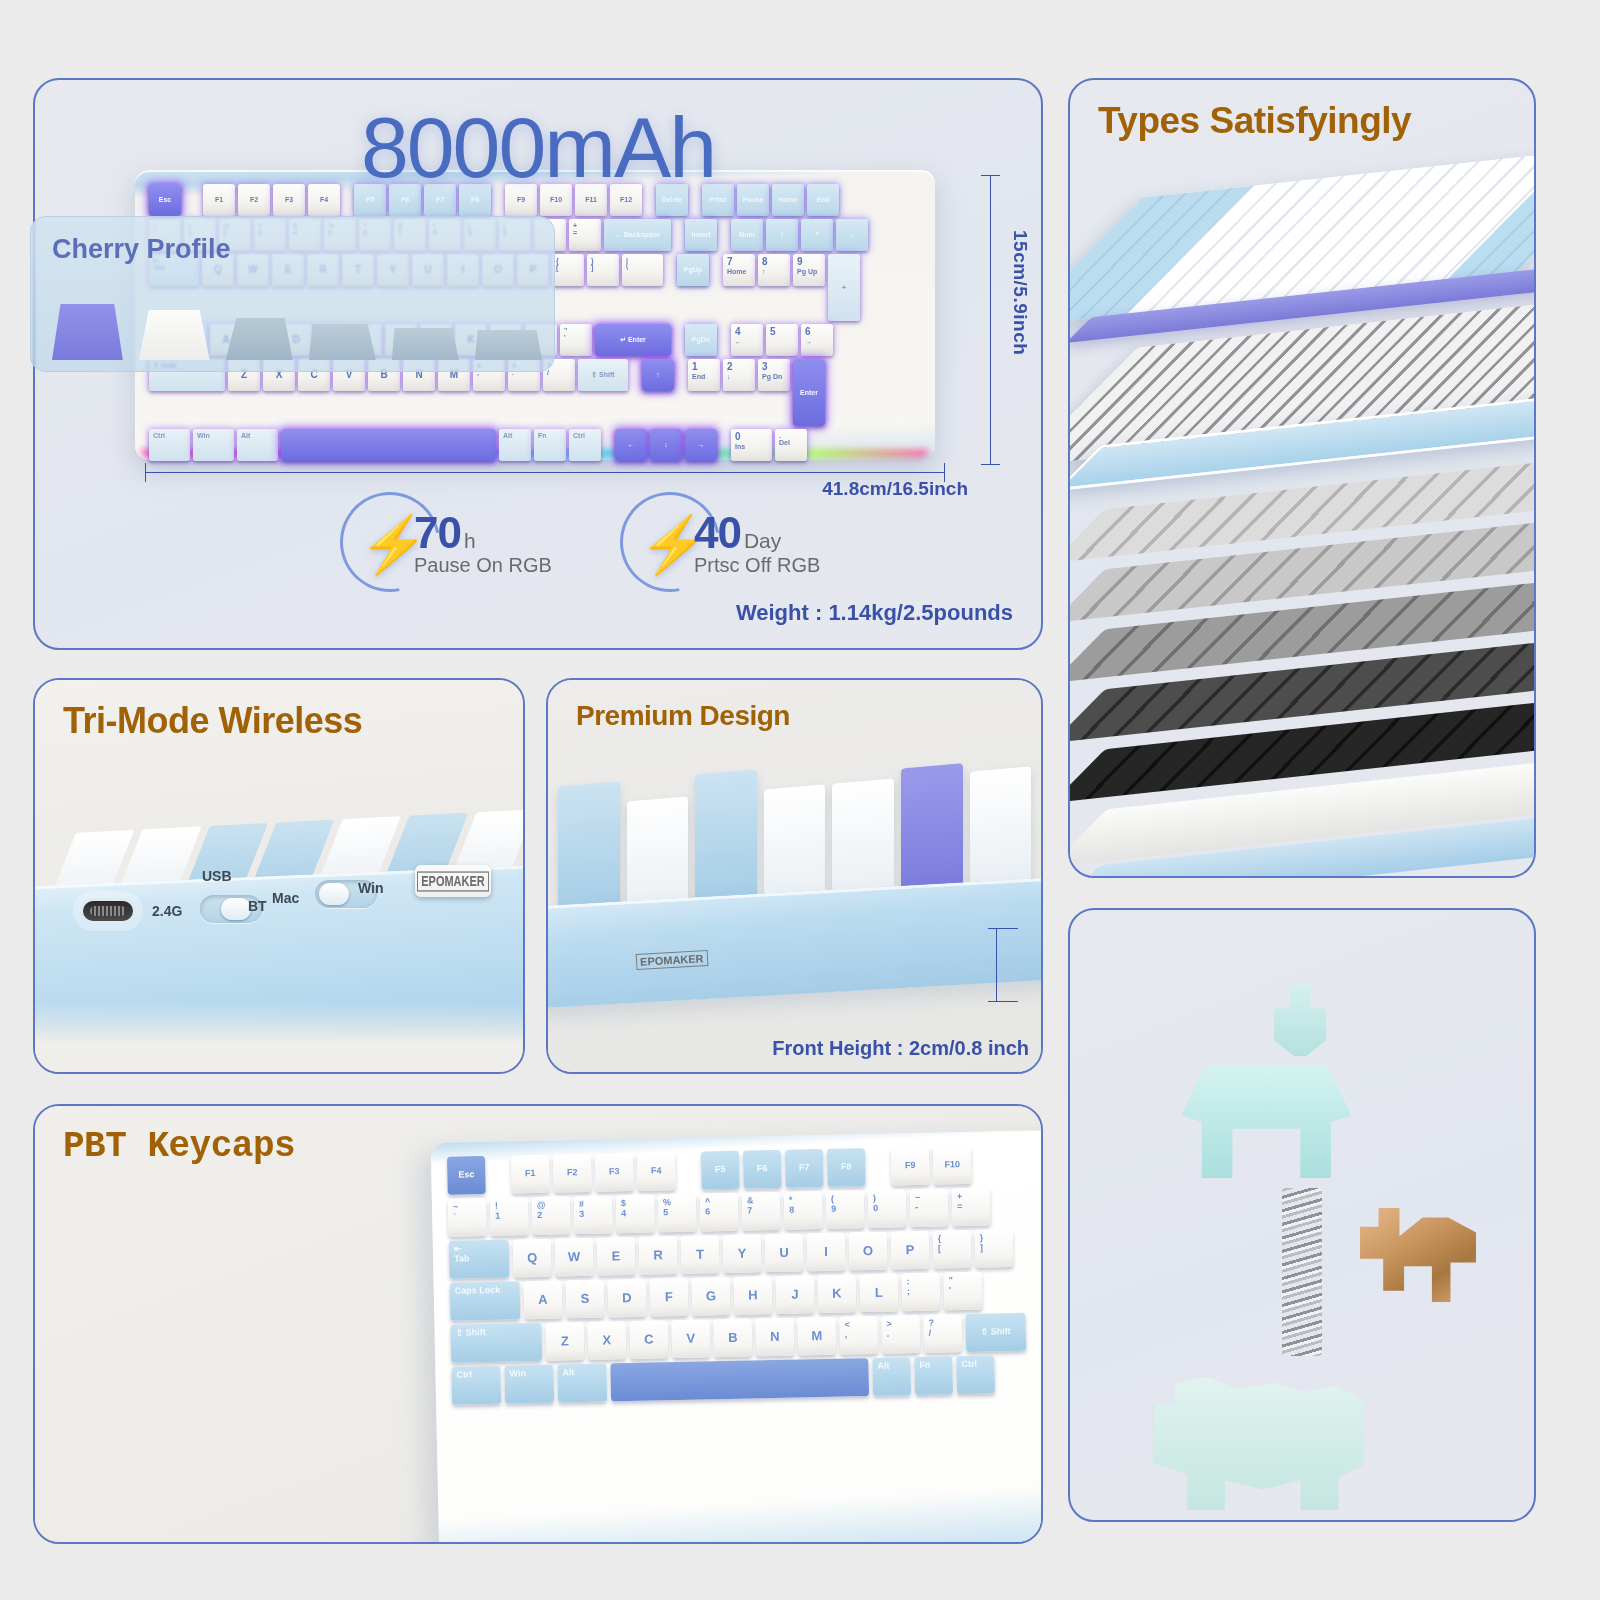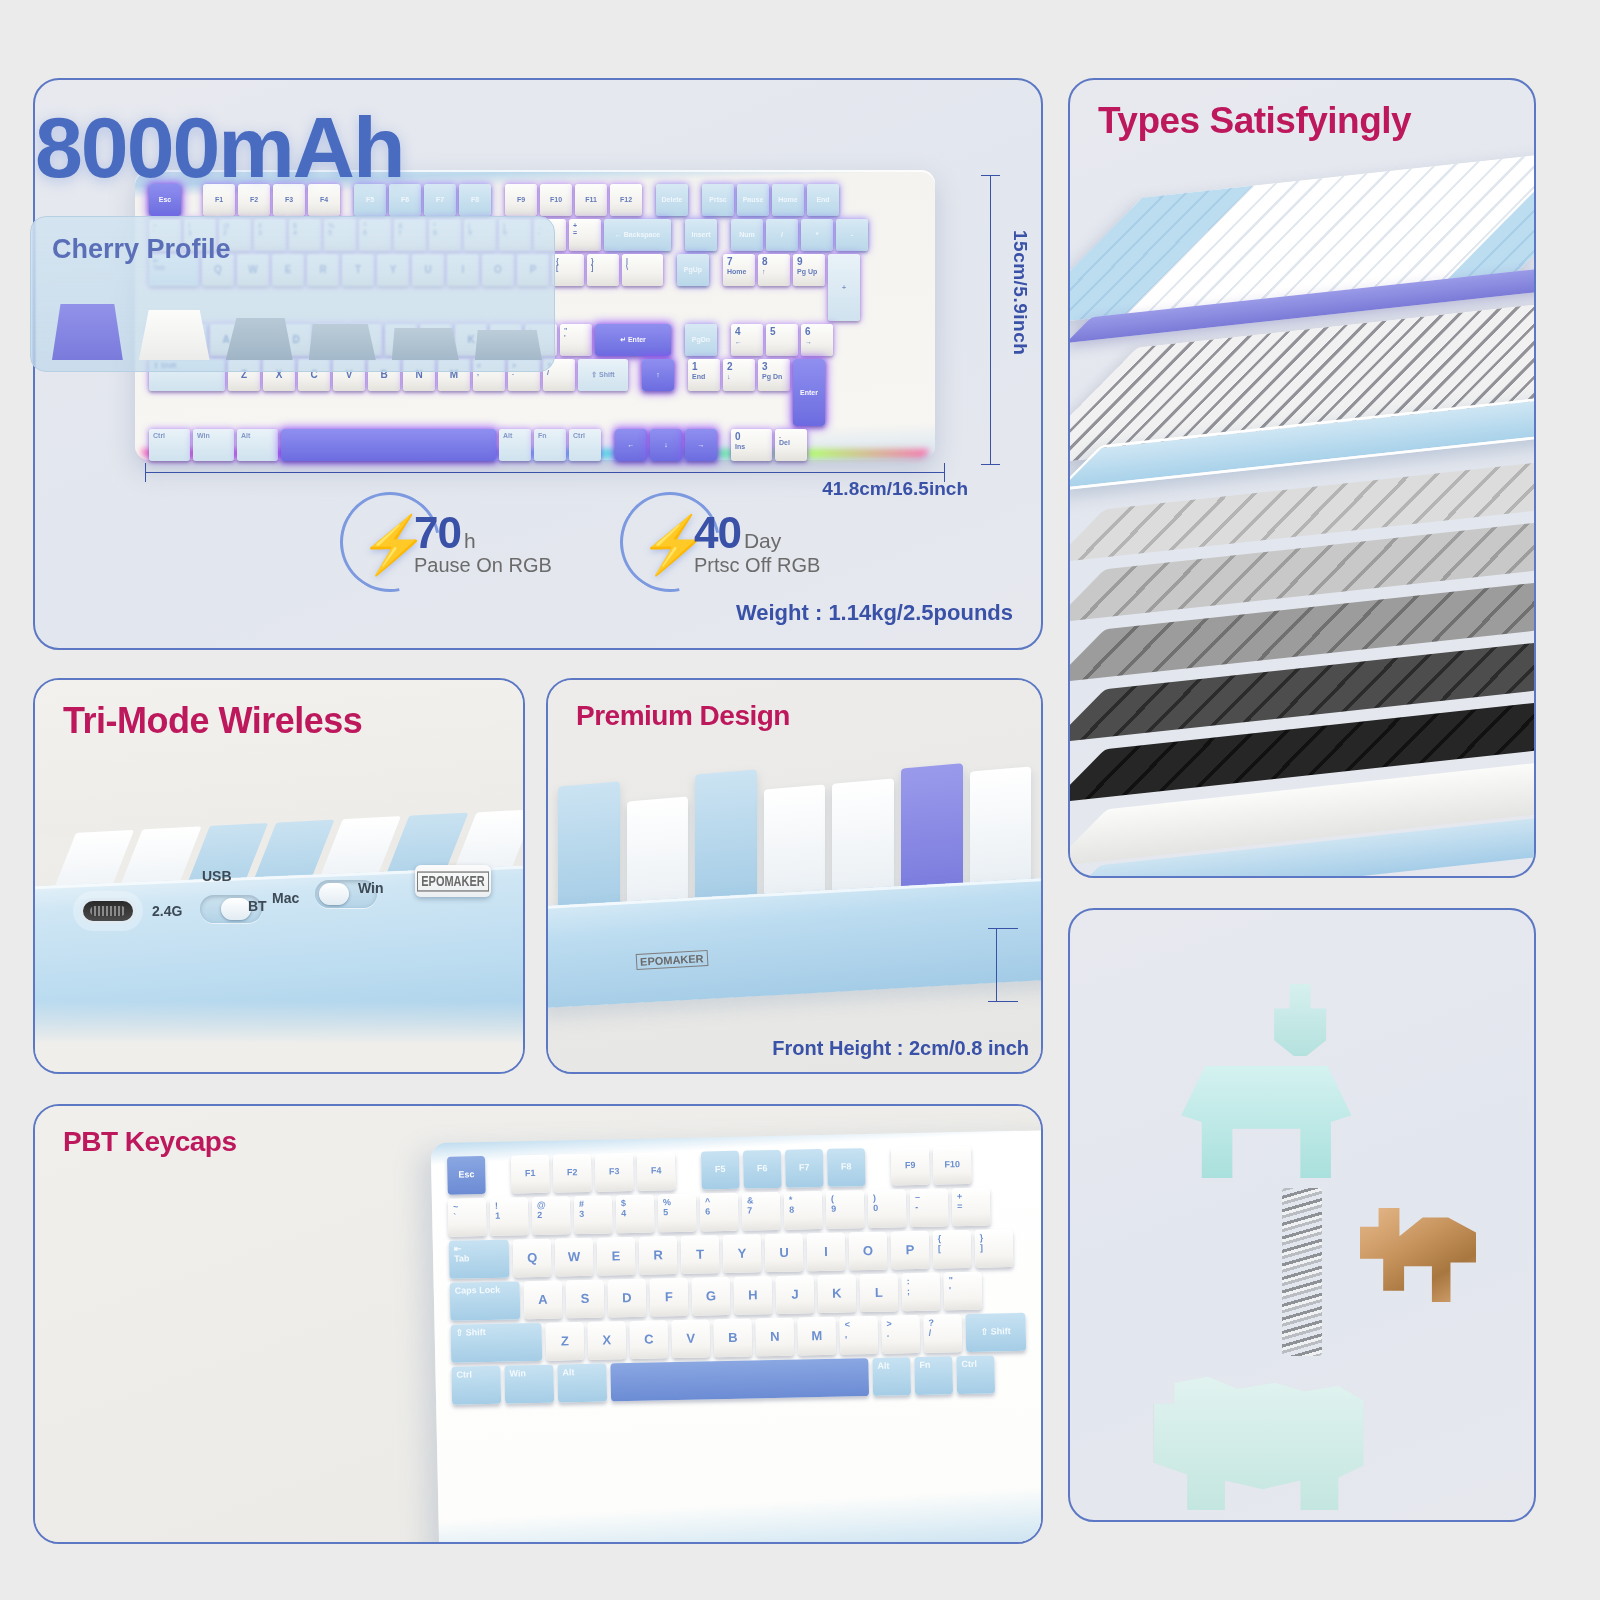--- a/index.html
+++ b/index.html
@@ -16,32 +16,32 @@
     position:absolute;
     border:2px solid #5c78c4;
     border-radius:26px;
     background:linear-gradient(160deg,#e7e9ef 0%,#e2e6ee 55%,#e6e8ee 100%);
     overflow:hidden;
   }
   .card.photo-warm { background:linear-gradient(150deg,#efefec 0%,#eceae6 60%,#e9e9e6 100%); }
 
   .title {
     position:absolute;
-    color:#be185d;
+    color:#a16207;
     font-weight:bold;
     letter-spacing:-0.5px;
     white-space:nowrap;
     z-index:30;
   }
 
   
   #card-battery { left:33px; top:78px; width:1010px; height:572px; }
   #battery-headline {
     position:absolute; left:0; right:0; top:18px;
-    text-align:left; font-size:86px; font-weight:bold;
+    text-align:center; font-size:86px; font-weight:normal;
     color:#4a6cc0; letter-spacing:-2px;
     text-shadow:0 3px 14px rgba(120,150,220,.45);
     z-index:25;
   }
 
   
   .kb1 {
     position:absolute; left:100px; top:90px; width:800px; height:290px;
     background:linear-gradient(178deg,#cfe3f0 0%,#bdd9ec 5%,#f4f3ef 9%,#f7f6f2 88%,#dce7f0 97%,#b9d6ea 100%);
     border-radius:14px;
@@ -278,21 +278,21 @@
     background:linear-gradient(150deg,#e6b98a,#c8955f 40%,#a8763f 70%,#d8a876);
     clip-path:polygon(0 20%,16% 20%,16% 0,34% 0,34% 30%,54% 10%,76% 10%,100% 26%,100% 58%,78% 58%,78% 100%,62% 100%,62% 62%,38% 62%,38% 88%,20% 88%,20% 54%,0 54%);
     filter:drop-shadow(0 3px 6px rgba(140,110,70,.35)); }
   .sw-base { left:18%; top:382px; width:210px; height:148px;
     background:linear-gradient(180deg,#e4f4f1,#c4e6e0);
     clip-path:polygon(0 28%,10% 28%,10% 14%,26% 10%,40% 18%,58% 14%,72% 20%,88% 16%,100% 26%,100% 70%,88% 78%,88% 100%,70% 100%,70% 80%,52% 86%,34% 80%,34% 100%,16% 100%,16% 76%,0 68%);
     filter:drop-shadow(0 5px 9px rgba(120,160,155,.3)); }
 
   
   #card-pbt { left:33px; top:1104px; width:1010px; height:440px; }
-  #title-pbt { left:63px; top:1126px; font-size:28px; }
+  #title-pbt { left:63px; top:1126px; font-size:36px;font-family:Liberation Mono, monospace; }
   .pbt-photo { position:absolute; inset:0; background:linear-gradient(160deg,#f0efec,#eae9e5); }
   .pbt-kb {
     position:absolute; left:400px; top:30px; width:680px; height:420px;
     background:linear-gradient(178deg,#bfdcef 0%,#ffffff 5%,#fdfdfb 85%,#cfe5f2 97%,#a9cfe8 100%);
     border-radius:16px 16px 0 0;
     transform:rotate(-1.2deg);
     box-shadow:-12px 8px 26px rgba(120,140,170,.25);
     padding:14px 0 0 16px;
     overflow:hidden;
   }

